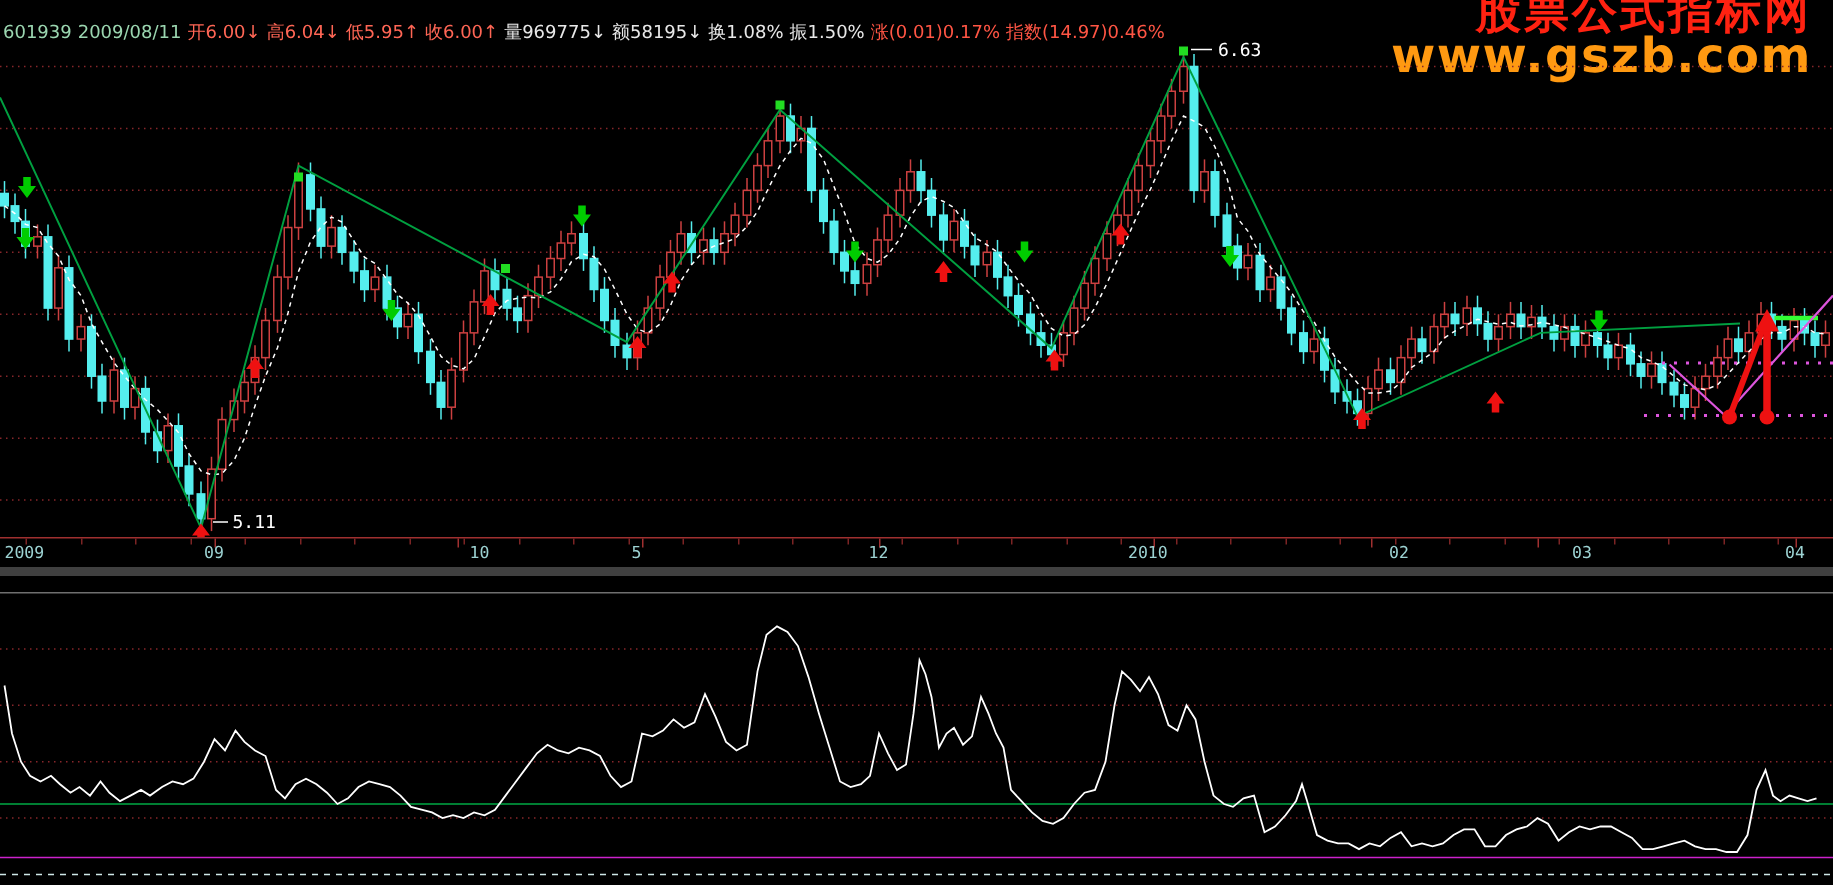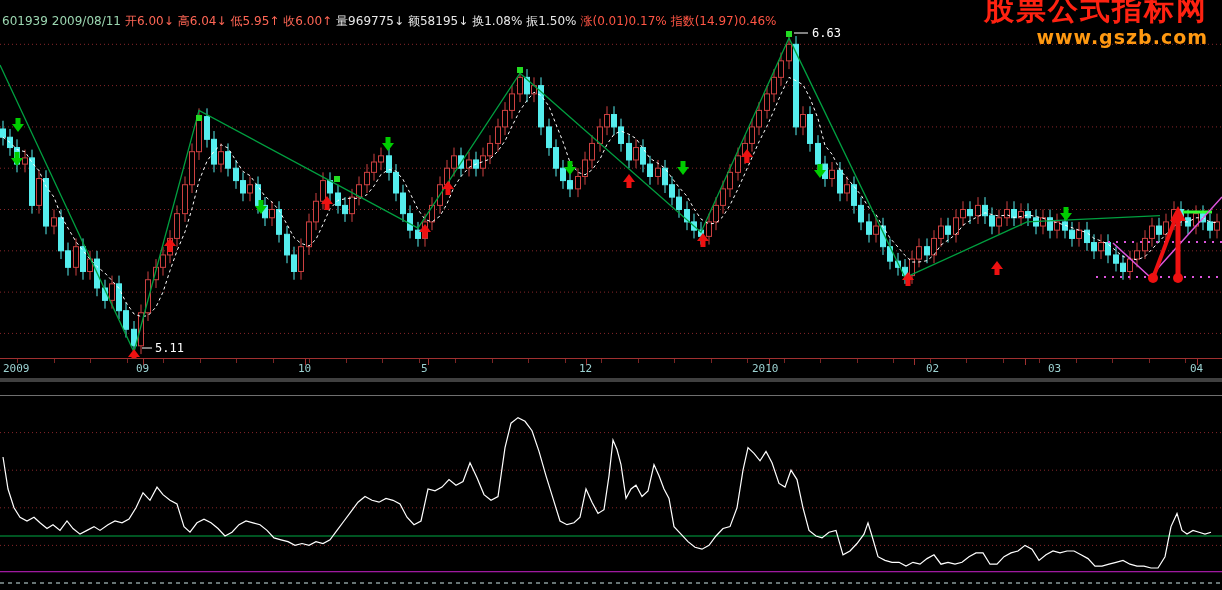--- a/index.html
+++ b/index.html
@@ -6,23 +6,23 @@
   #screen{position:relative;width:1222px;height:590px;background:#000;overflow:hidden;
           font-family:"DejaVu Sans",sans-serif;}
   .abs{position:absolute;}
   
   #hdr1{left:2px;top:0px;height:14px;font-size:12px;line-height:14px;white-space:nowrap;}
   #hdr2{left:2px;top:14px;height:14px;font-size:12px;line-height:14px;white-space:nowrap;}
   #hdr1 span,#hdr2 span{margin-right:4px;}
   
   #wm{right:14px;top:-6px;text-align:right;line-height:30px;pointer-events:none;}
   #wm .w1{font-size:30px;font-weight:bold;color:#ff2211;letter-spacing:2px;display:block;}
-  #wm .w2{font-size:19px;font-weight:bold;color:#ff9911;letter-spacing:1px;display:block;margin-top:-2px;}
+  #wm .w2{font-size:32px;font-weight:bold;color:#ff9911;letter-spacing:1px;display:block;margin-top:-2px;}
   
-  #xaxis{left:0;top:358px;width:1222px;height:19px;border-top:1px solid #a03030;border-bottom:4px solid #404040;}
+  #xaxis{left:0;top:358px;width:1222px;height:19px;border-top:1px solid #a03030;border-bottom:6px solid #404040;}
   .xtick{position:absolute;top:0;width:1px;height:6px;background:#a03030;}
   .xtick.minor{height:4px;background:#7c2424;}
   .xlabel{position:absolute;top:3px;font-size:11px;color:#9cd2d2;font-family:"DejaVu Sans Mono",monospace;}
   
   #ihdr{left:2px;top:379px;height:15px;font-size:12px;line-height:15px;white-space:nowrap;font-family:"DejaVu Sans Mono",monospace;}
   #ihdr span{margin-right:6px;}
   svg{display:block;}
 </style>
 </head>
 <body>
@@ -458,21 +458,21 @@
       <div class="xtick" style="left: 143px;"></div>
       <div class="xtick" style="left: 305px;"></div>
       <div class="xtick" style="left: 428px;"></div>
       <div class="xtick" style="left: 586px;"></div>
       <div class="xtick" style="left: 769px;"></div>
       <div class="xtick" style="left: 914px;"></div>
       <div class="xtick" style="left: 1025px;"></div>
       <div class="xtick" style="left: 1197px;"></div>
       <div class="xlabel" style="left: 3px;">2009</div>
       <div class="xlabel" style="left: 136px;">09</div>
-      <div class="xlabel" style="left: 298px;">10</div>
+      <div class="xlabel" style="left: 313px;">10</div>
       <div class="xlabel" style="left: 421px;">5</div>
       <div class="xlabel" style="left: 579px;">12</div>
       <div class="xlabel" style="left: 752px;">2010</div>
       <div class="xlabel" style="left: 926px;">02</div>
       <div class="xlabel" style="left: 1048px;">03</div>
       <div class="xlabel" style="left: 1190px;">04</div>
     </div>
 
 
   <svg id="ind-svg" class="abs" style="left:0;top:395px;" width="1222" height="195">

